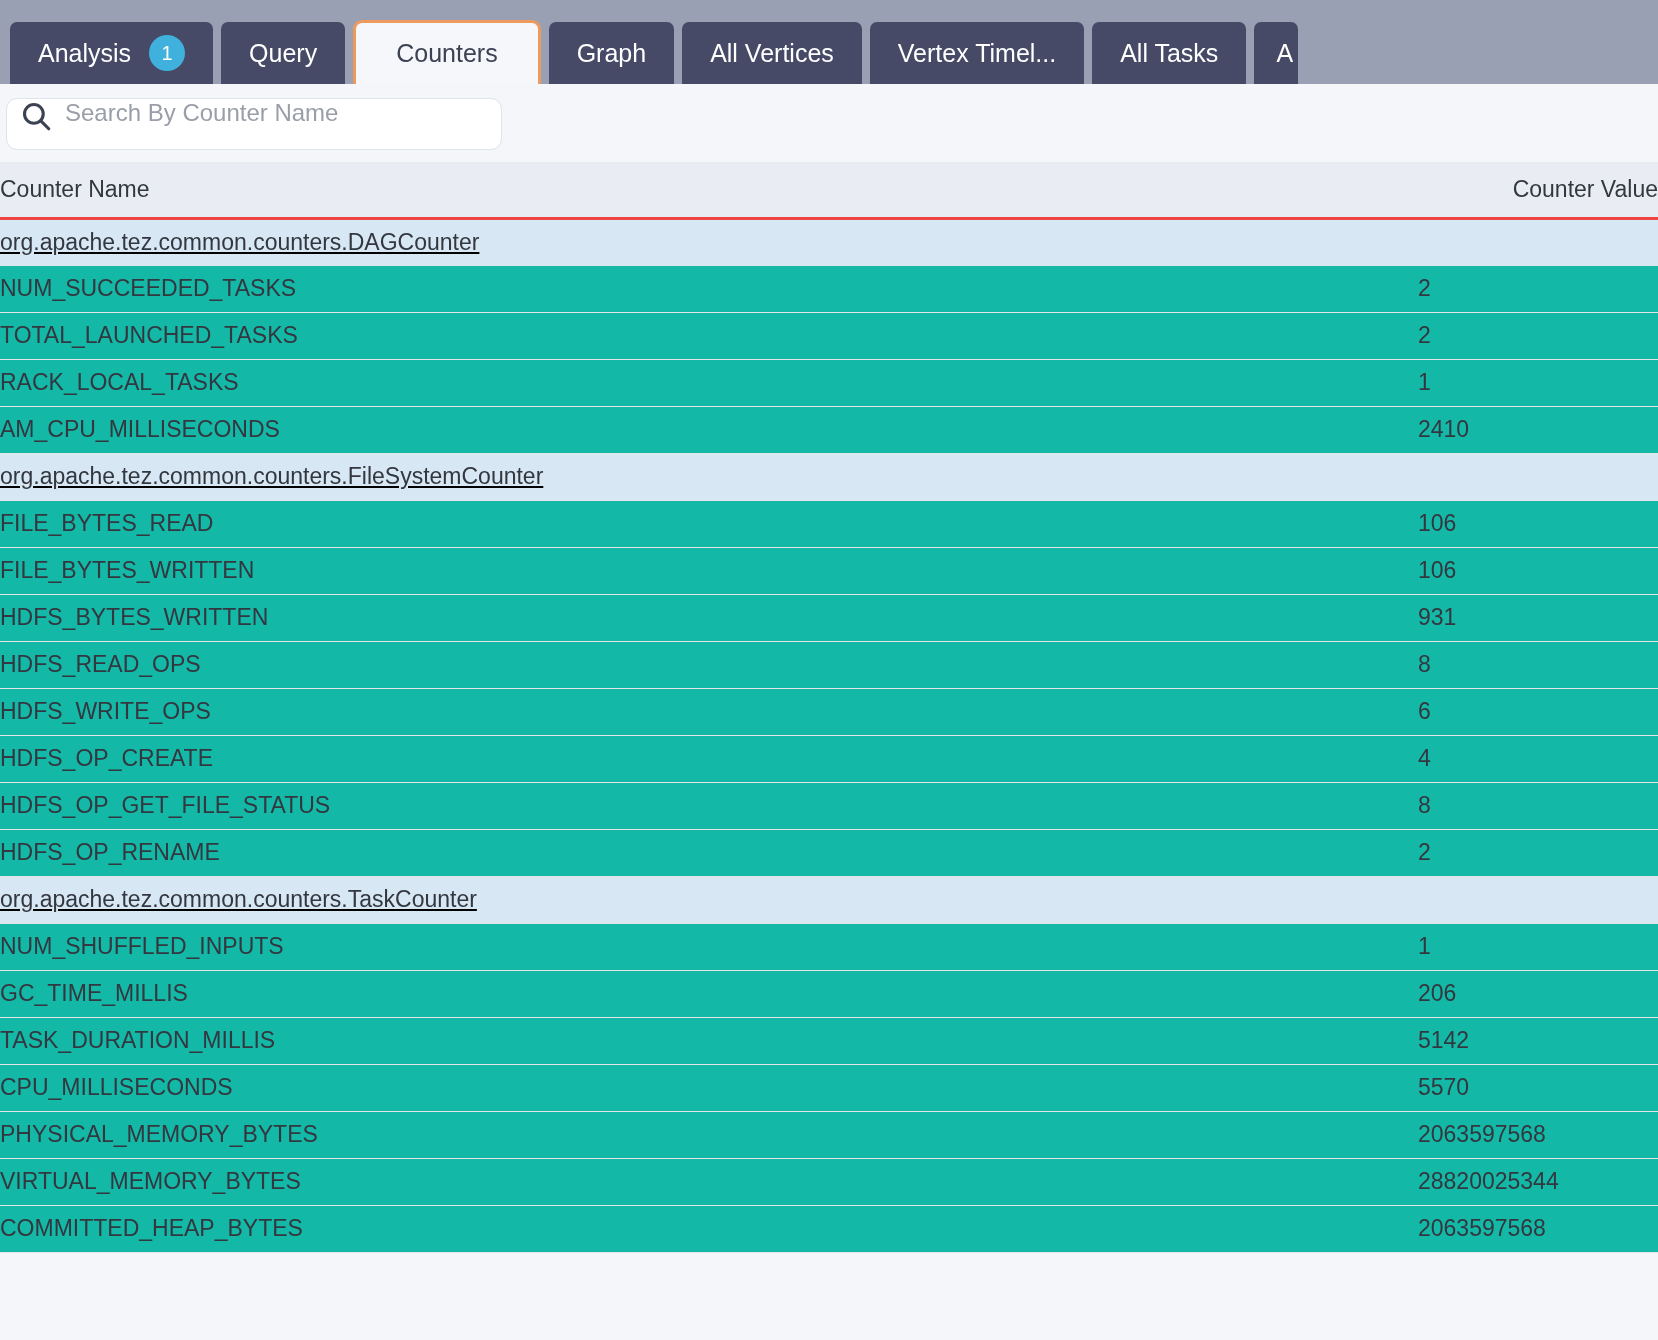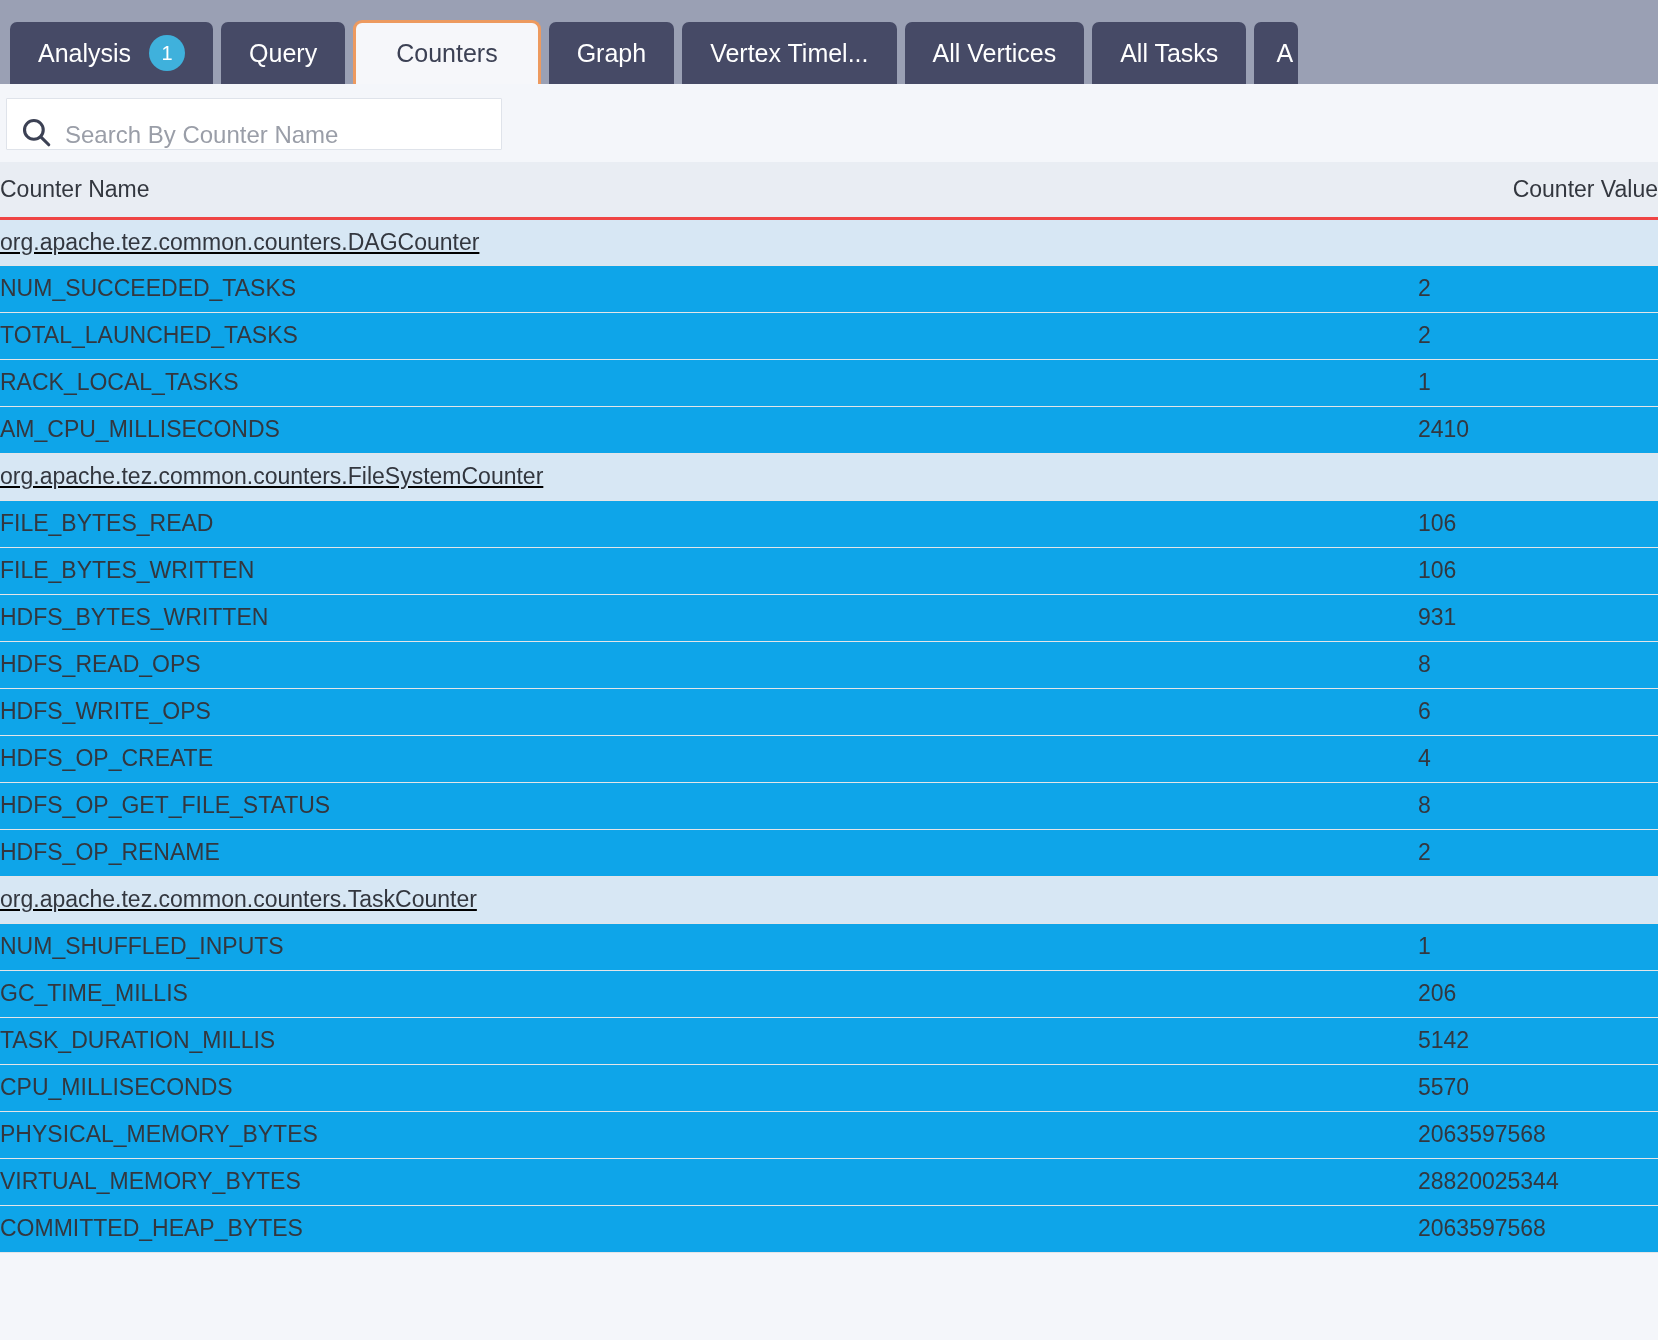--- a/index.html
+++ b/index.html
@@ -76,23 +76,23 @@
     background: #f4f6fa;
     padding: 14px 0 12px 6px;
   }
 
   .search-box {
     position: relative;
     width: 496px;
     height: 52px;
     background: #ffffff;
     border: 1px solid #dfe3ea;
-    border-radius: 1px;
+    border-radius: 11px;
     display: flex;
-    align-items: flex-end;
+    align-items: flex-start;
   }
 
   .search-icon {
     width: 34px;
     height: 34px;
     margin-left: 12px;
     flex: 0 0 auto;
     display: block;
   }
 
@@ -141,21 +141,21 @@
 
   .group-row { height: 47px; background: #d7e7f4; text-decoration: underline; }
 
   .group-cell {
     padding-left: 18px;
     font-size: 23px;
     color: #33373f;
     white-space: nowrap;
   }
 
-  .data-row { height: 47px; background: #0ea5e9; }
+  .data-row { height: 47px; background: #14b8a6; }
   .data-row td { border-bottom: 1px solid #e3e5e8; }
   .group-row td { border-bottom: 1px solid #e3e5e8; }
   .thead-row th { border-bottom: 3px solid #ef4444; }
 
   .cell-name {
     padding-left: 18px;
     font-size: 23px;
     color: #33373f;
     white-space: nowrap;
   }
@@ -181,24 +181,24 @@
     <div class="tab">
       <span class="tab-label">Query</span>
     </div>
     <div class="tab active">
       <span class="tab-label">Counters</span>
     </div>
     <div class="tab">
       <span class="tab-label">Graph</span>
     </div>
     <div class="tab">
+      <span class="tab-label">All Vertices</span>
+    </div>
+    <div class="tab">
       <span class="tab-label">Vertex Timel...</span>
-    </div>
-    <div class="tab">
-      <span class="tab-label">All Vertices</span>
     </div>
     <div class="tab">
       <span class="tab-label">All Tasks</span>
     </div>
     <div class="tab partial">
       <span class="tab-label">A</span>
     </div>
   </div>
 
 <div class="search-wrap">

